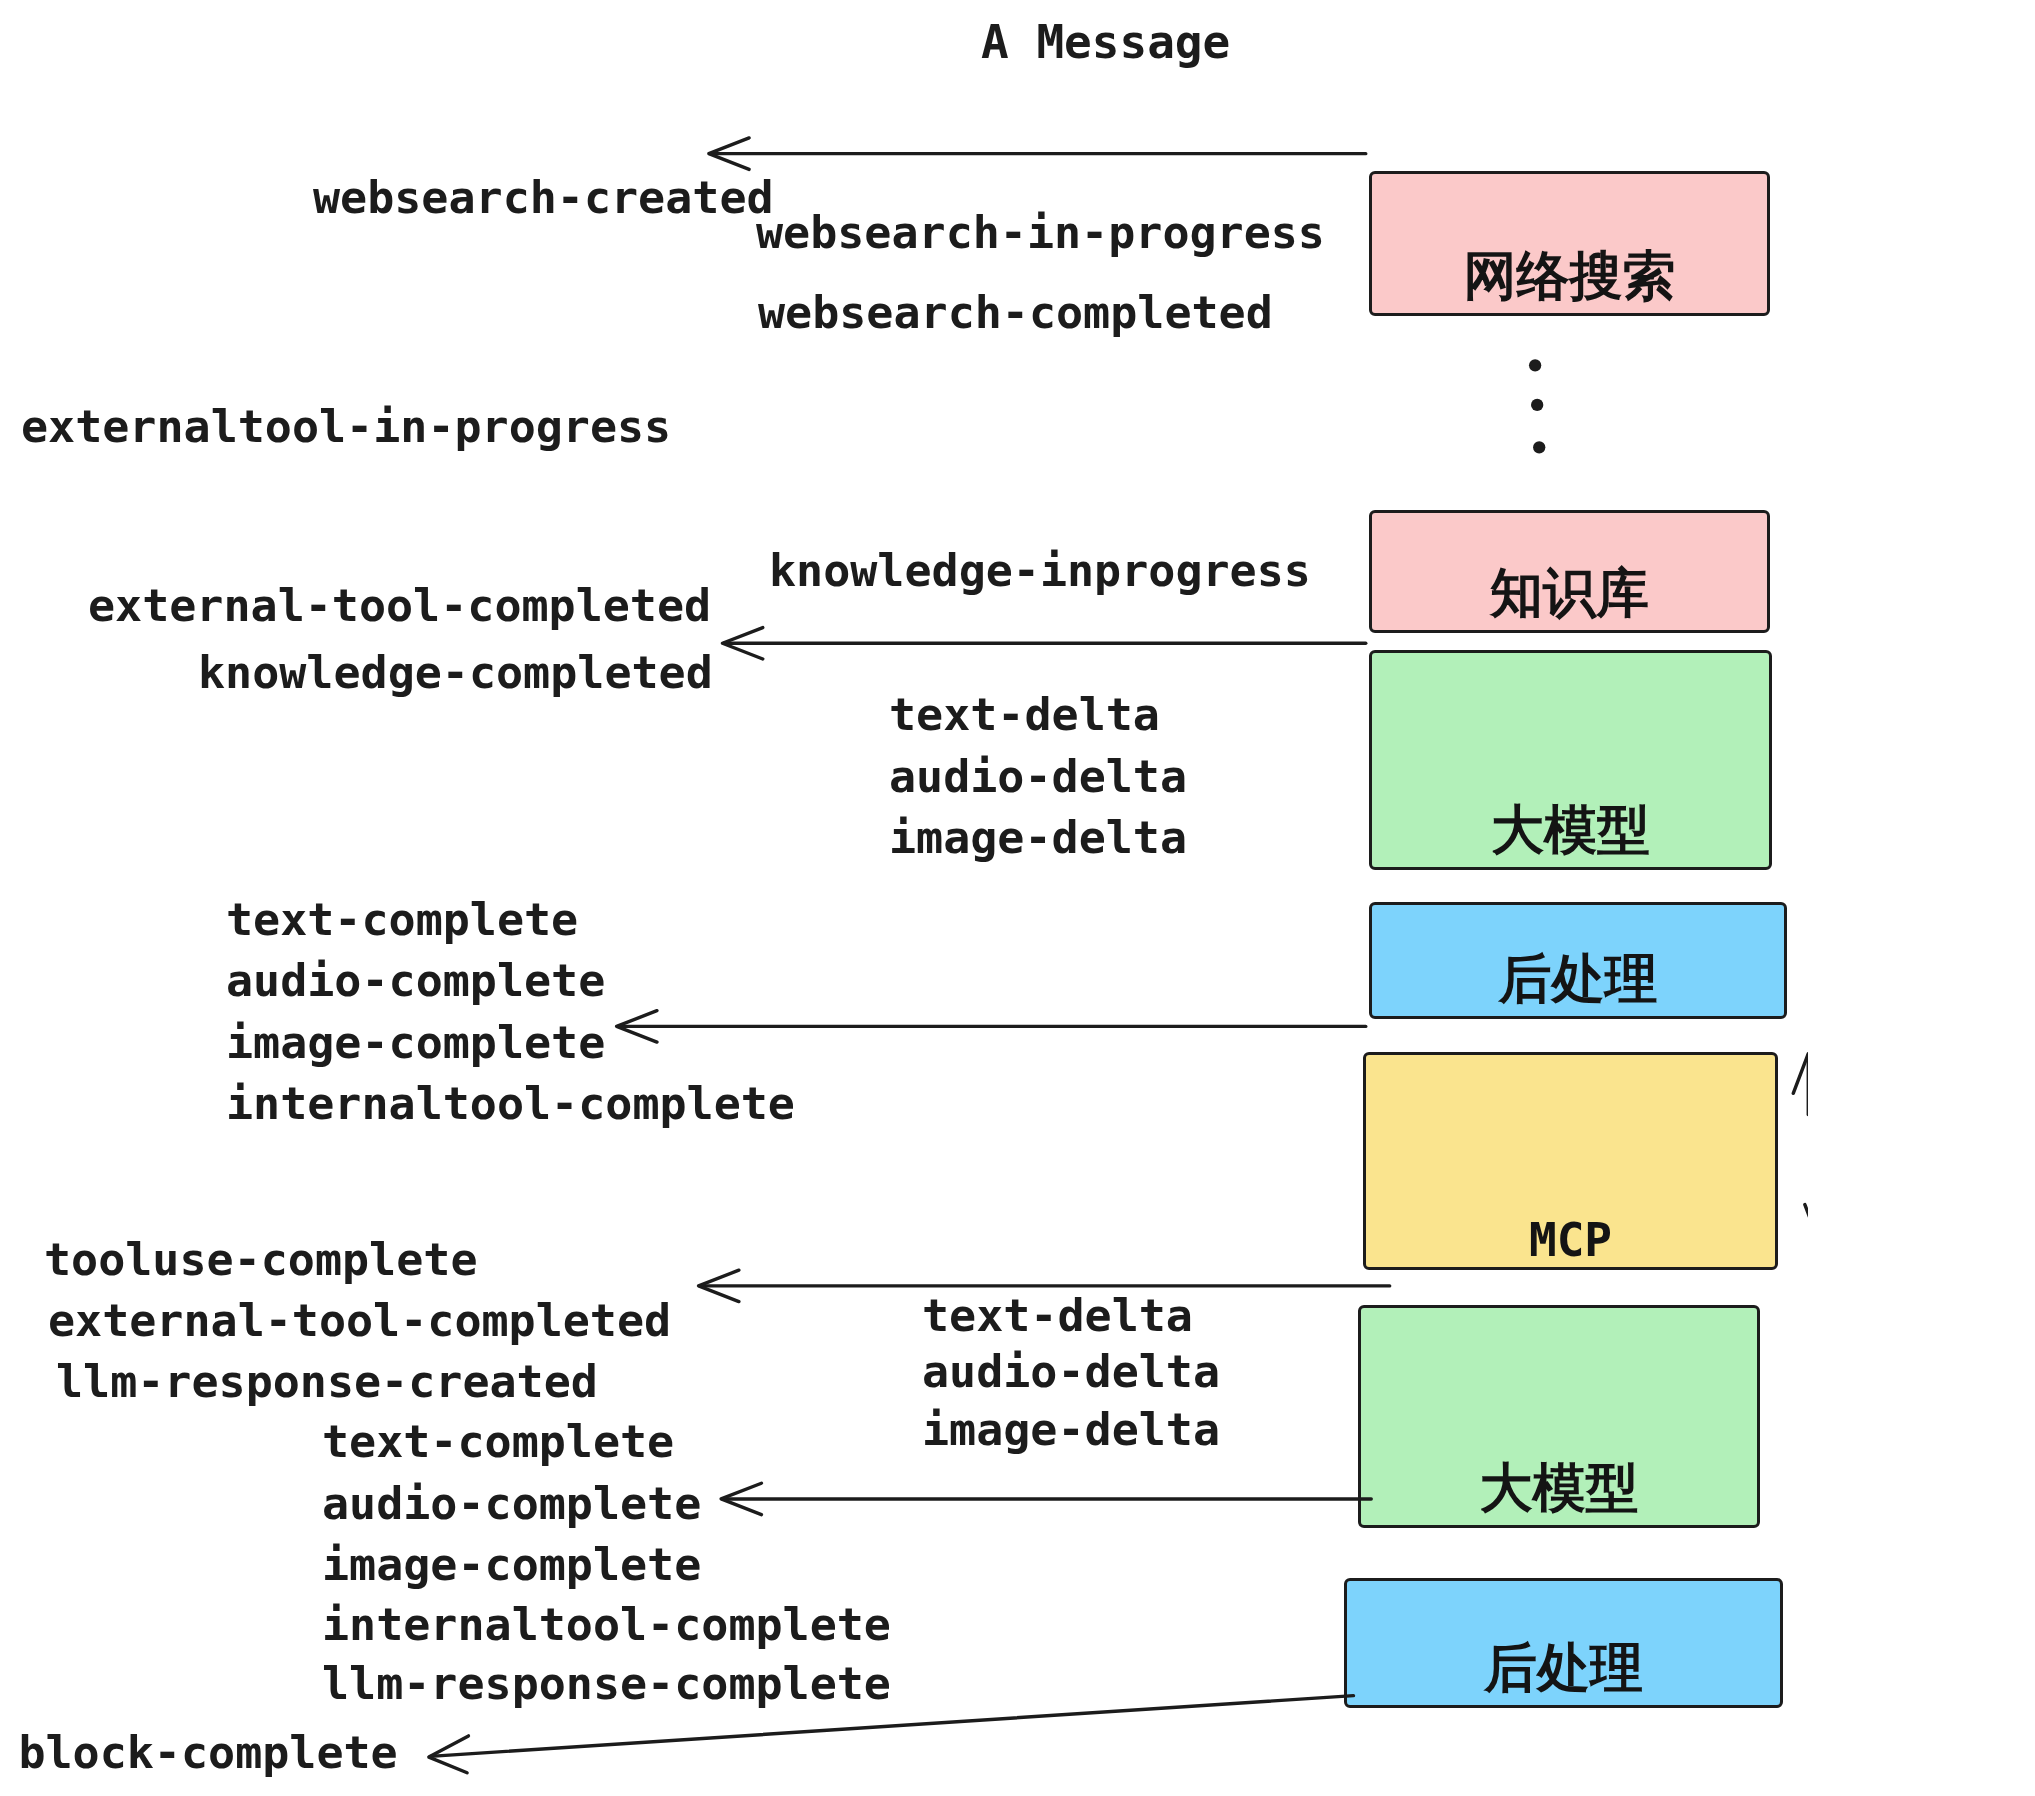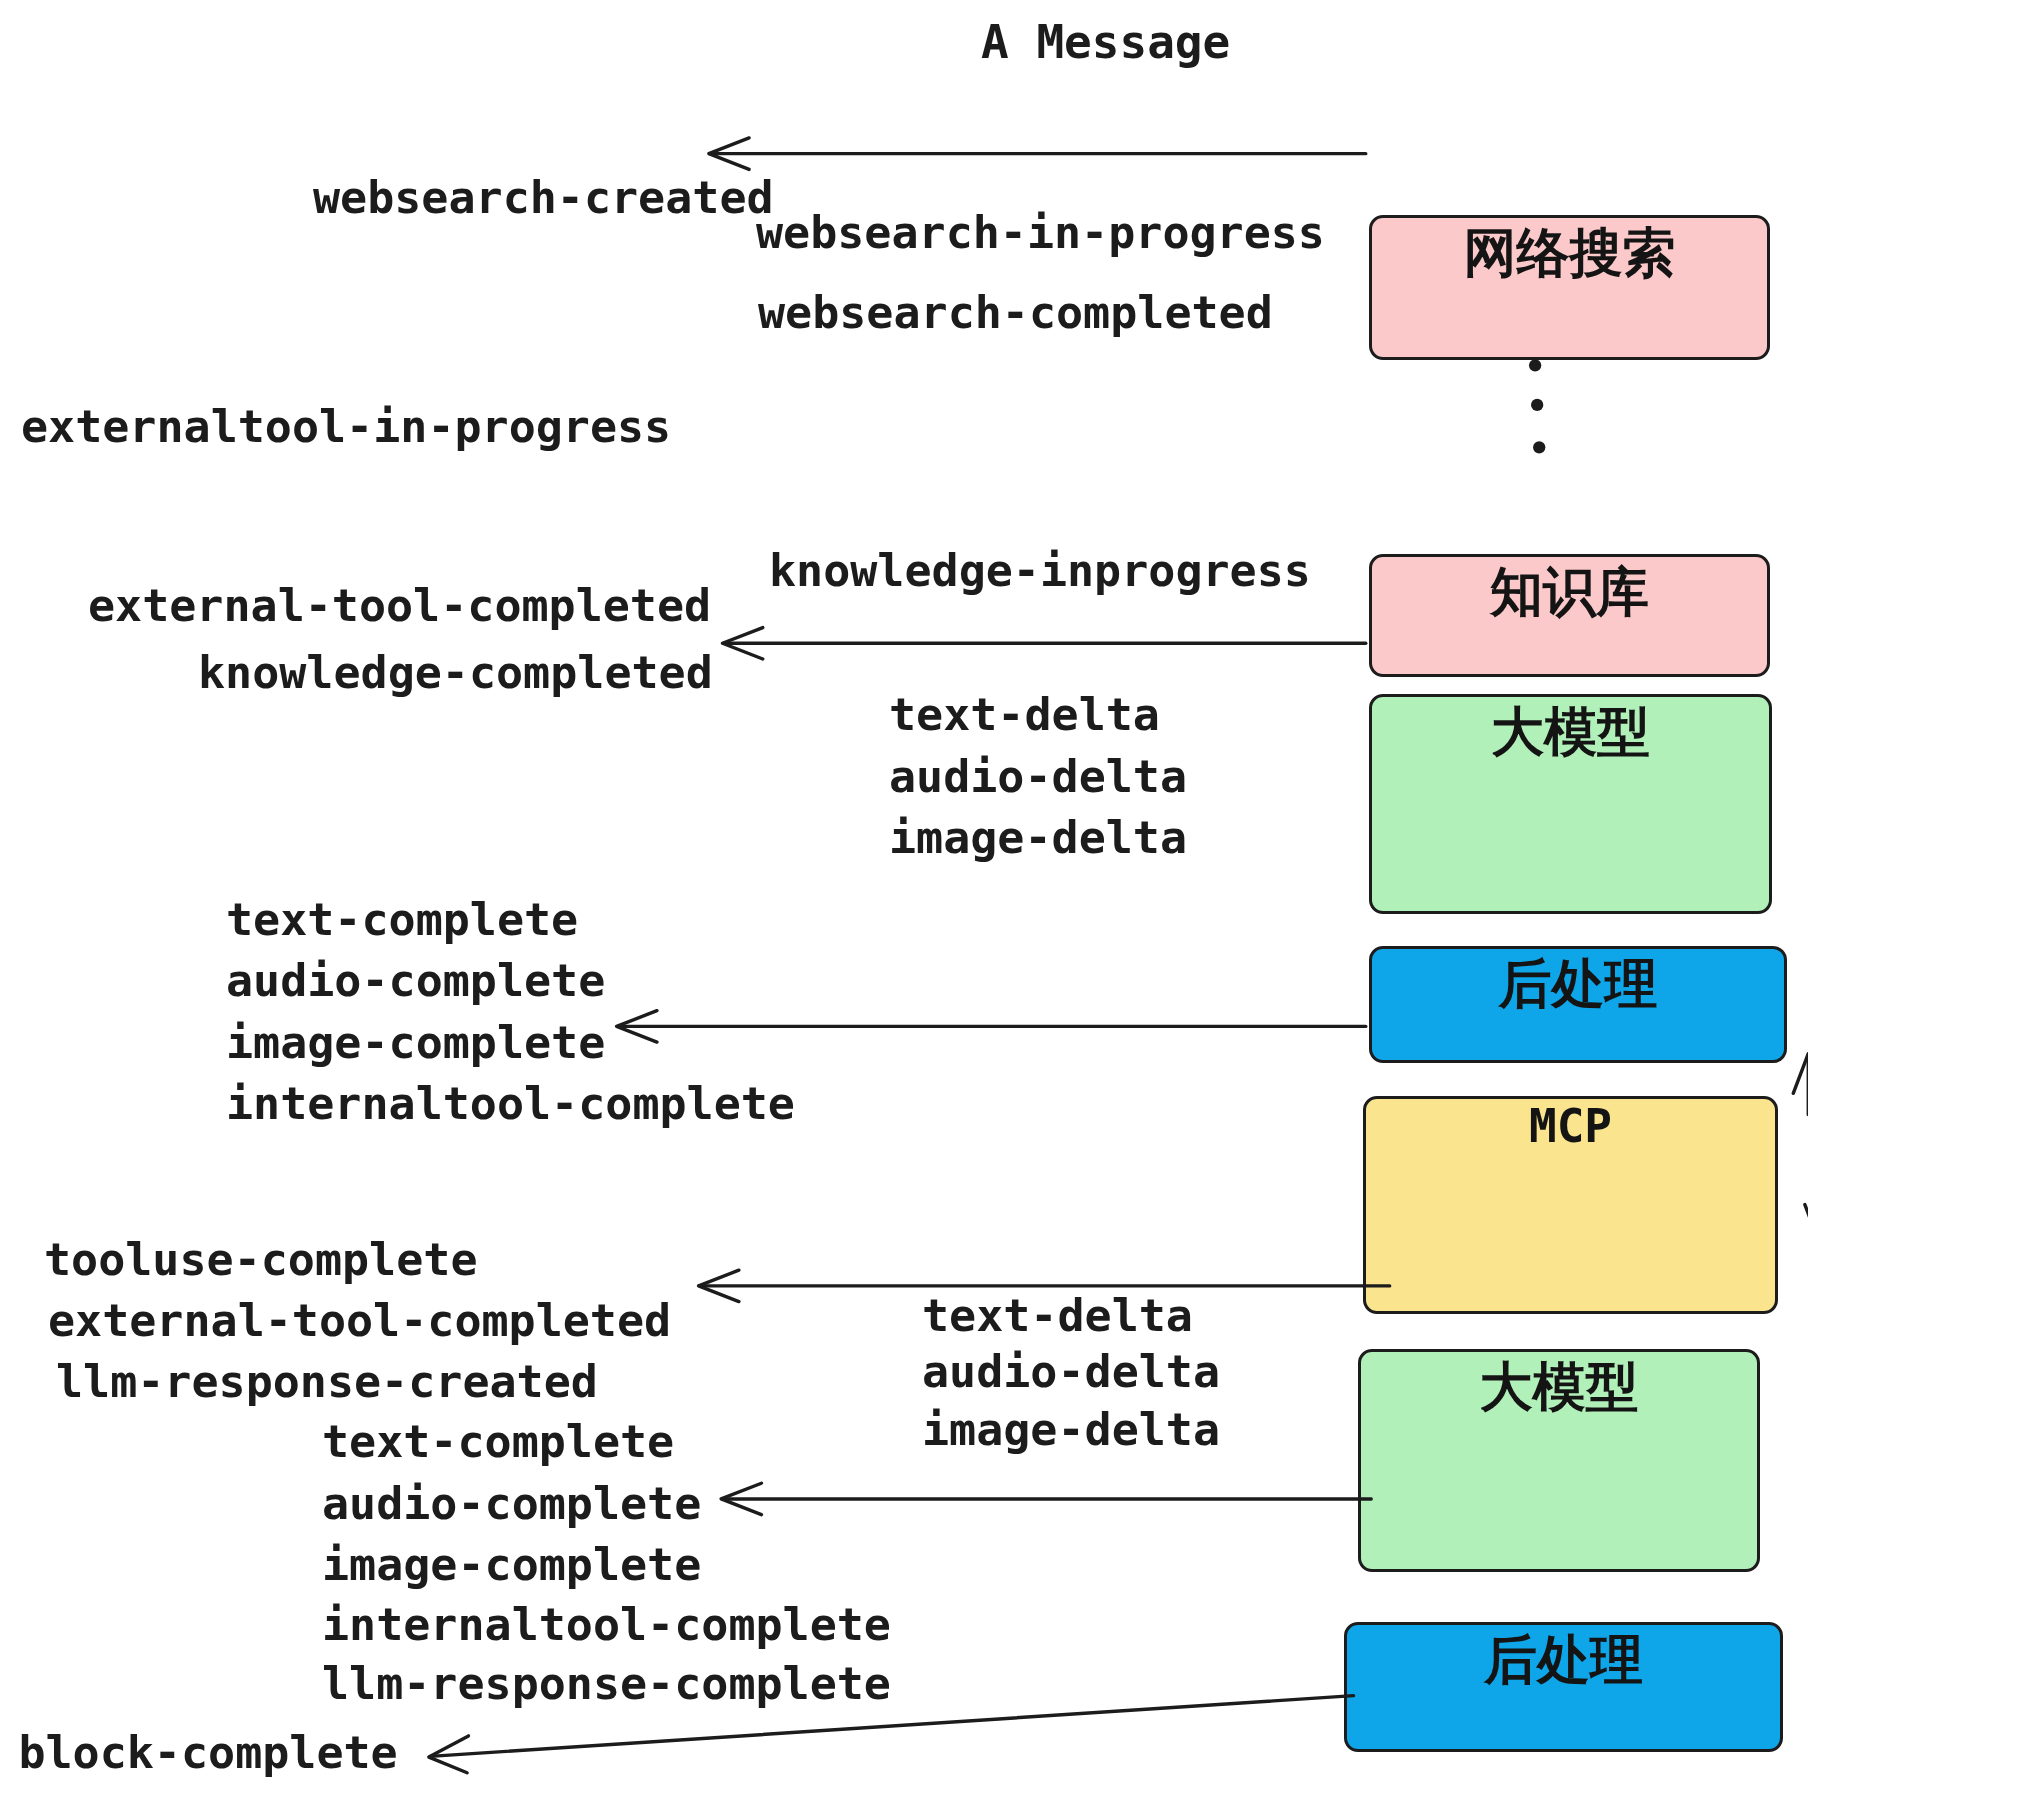--- a/index.html
+++ b/index.html
@@ -25,35 +25,34 @@
     color:var(--ink);
     white-space:nowrap;
     transform:translateY(-50%);
     line-height:1;
   }
   .title{font-size:46px;}
   .box{
     position:absolute;
     box-sizing:border-box;
     border:3.4px solid var(--ink);
-    border-radius:14px;
+    border-radius:6px;
     display:flex;
-    align-items:flex-start;
+    align-items:flex-end;
     justify-content:center;
     font-family:"Liberation Sans","DejaVu Sans",sans-serif;
     font-size:53px;
     font-weight:600;
     color:#141414;
     white-space:nowrap;
-    margin-top:44px;
   }
   .box.pink{background:var(--pink);}
   .box.green{background:var(--green);}
   .box.yellow{background:var(--yellow);}
-  .box.white{background:#0ea5e9;}
+  .box.white{background:#7dd3fc;}
   .box .mcp-text{
     font-family:"DejaVu Sans Mono",monospace;
     font-weight:bold;
     font-size:46px;
   }
   .side-label{
     position:absolute;
     font-family:"Liberation Sans","DejaVu Sans",sans-serif;
     font-size:48px;
     font-weight:600;

